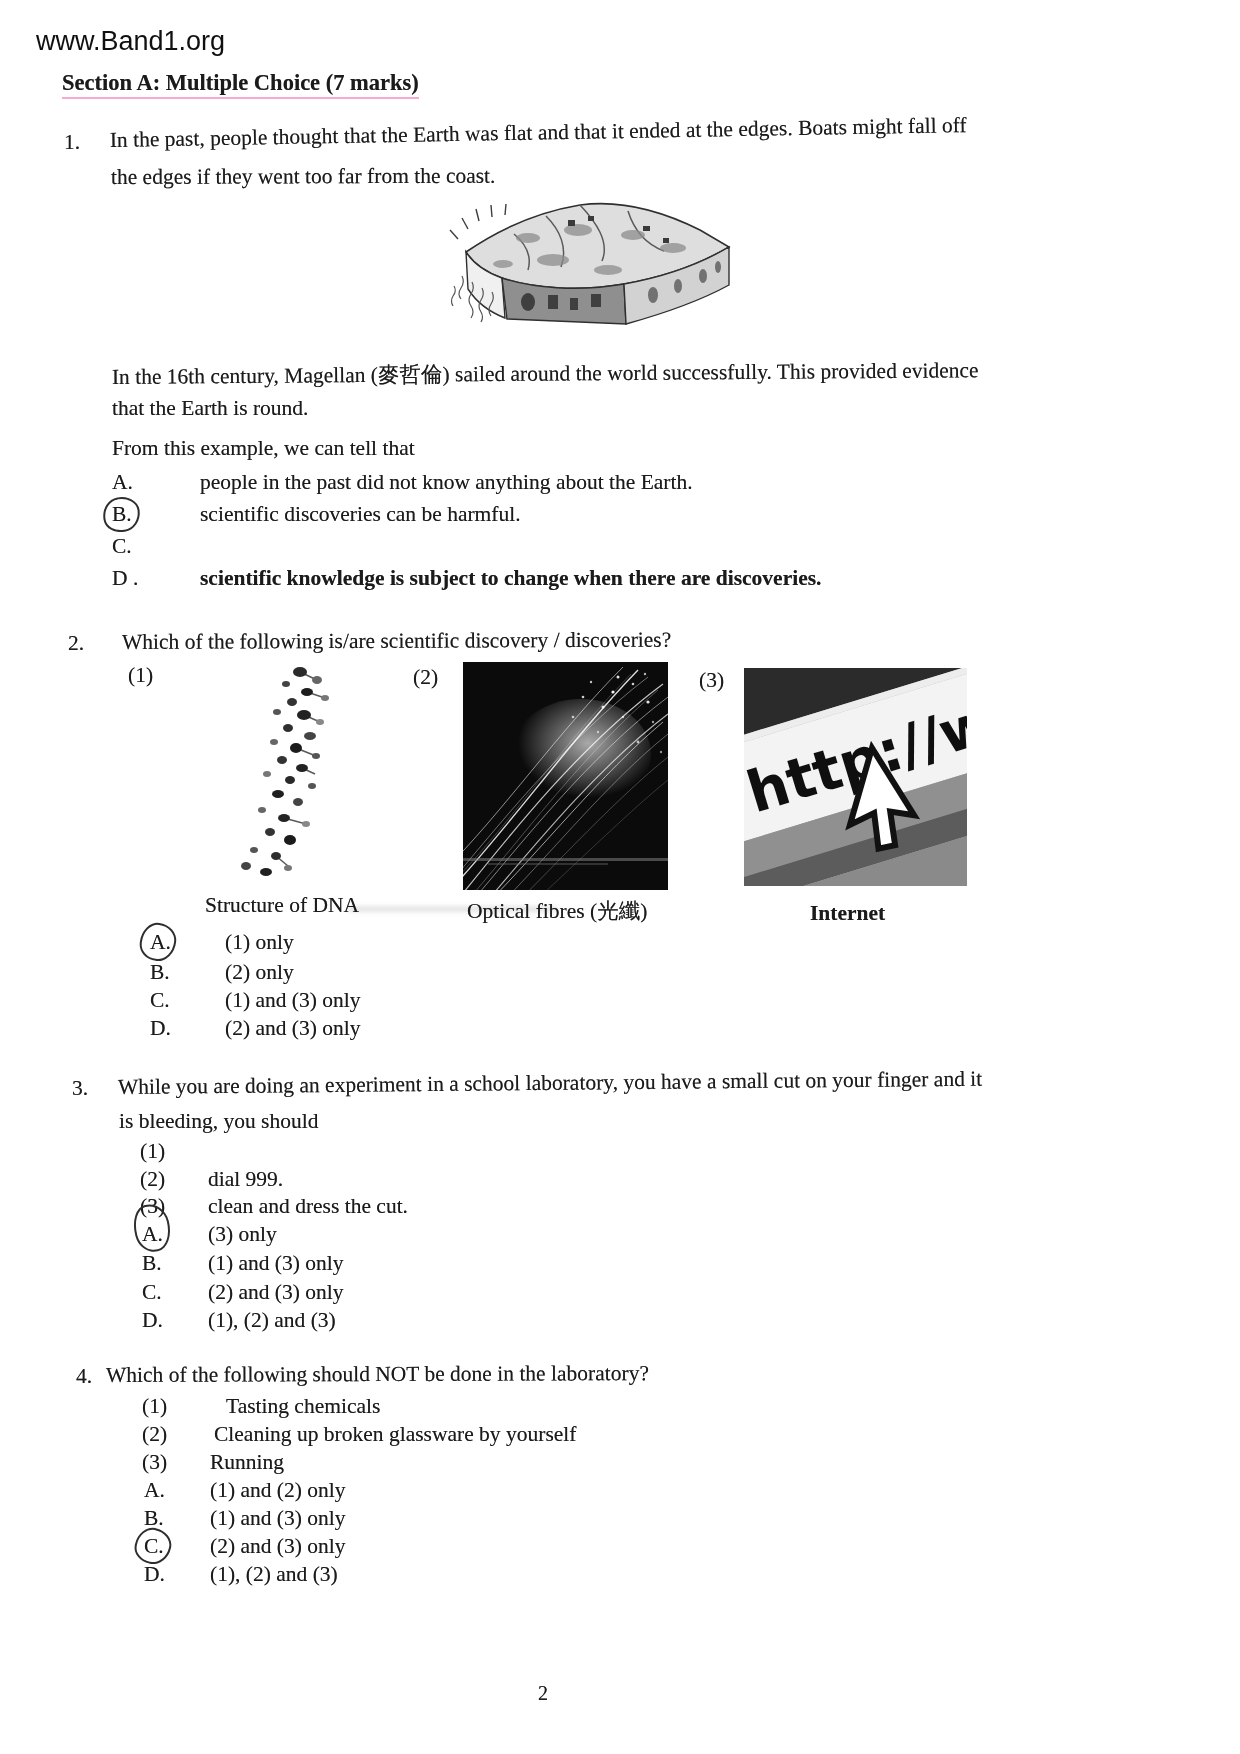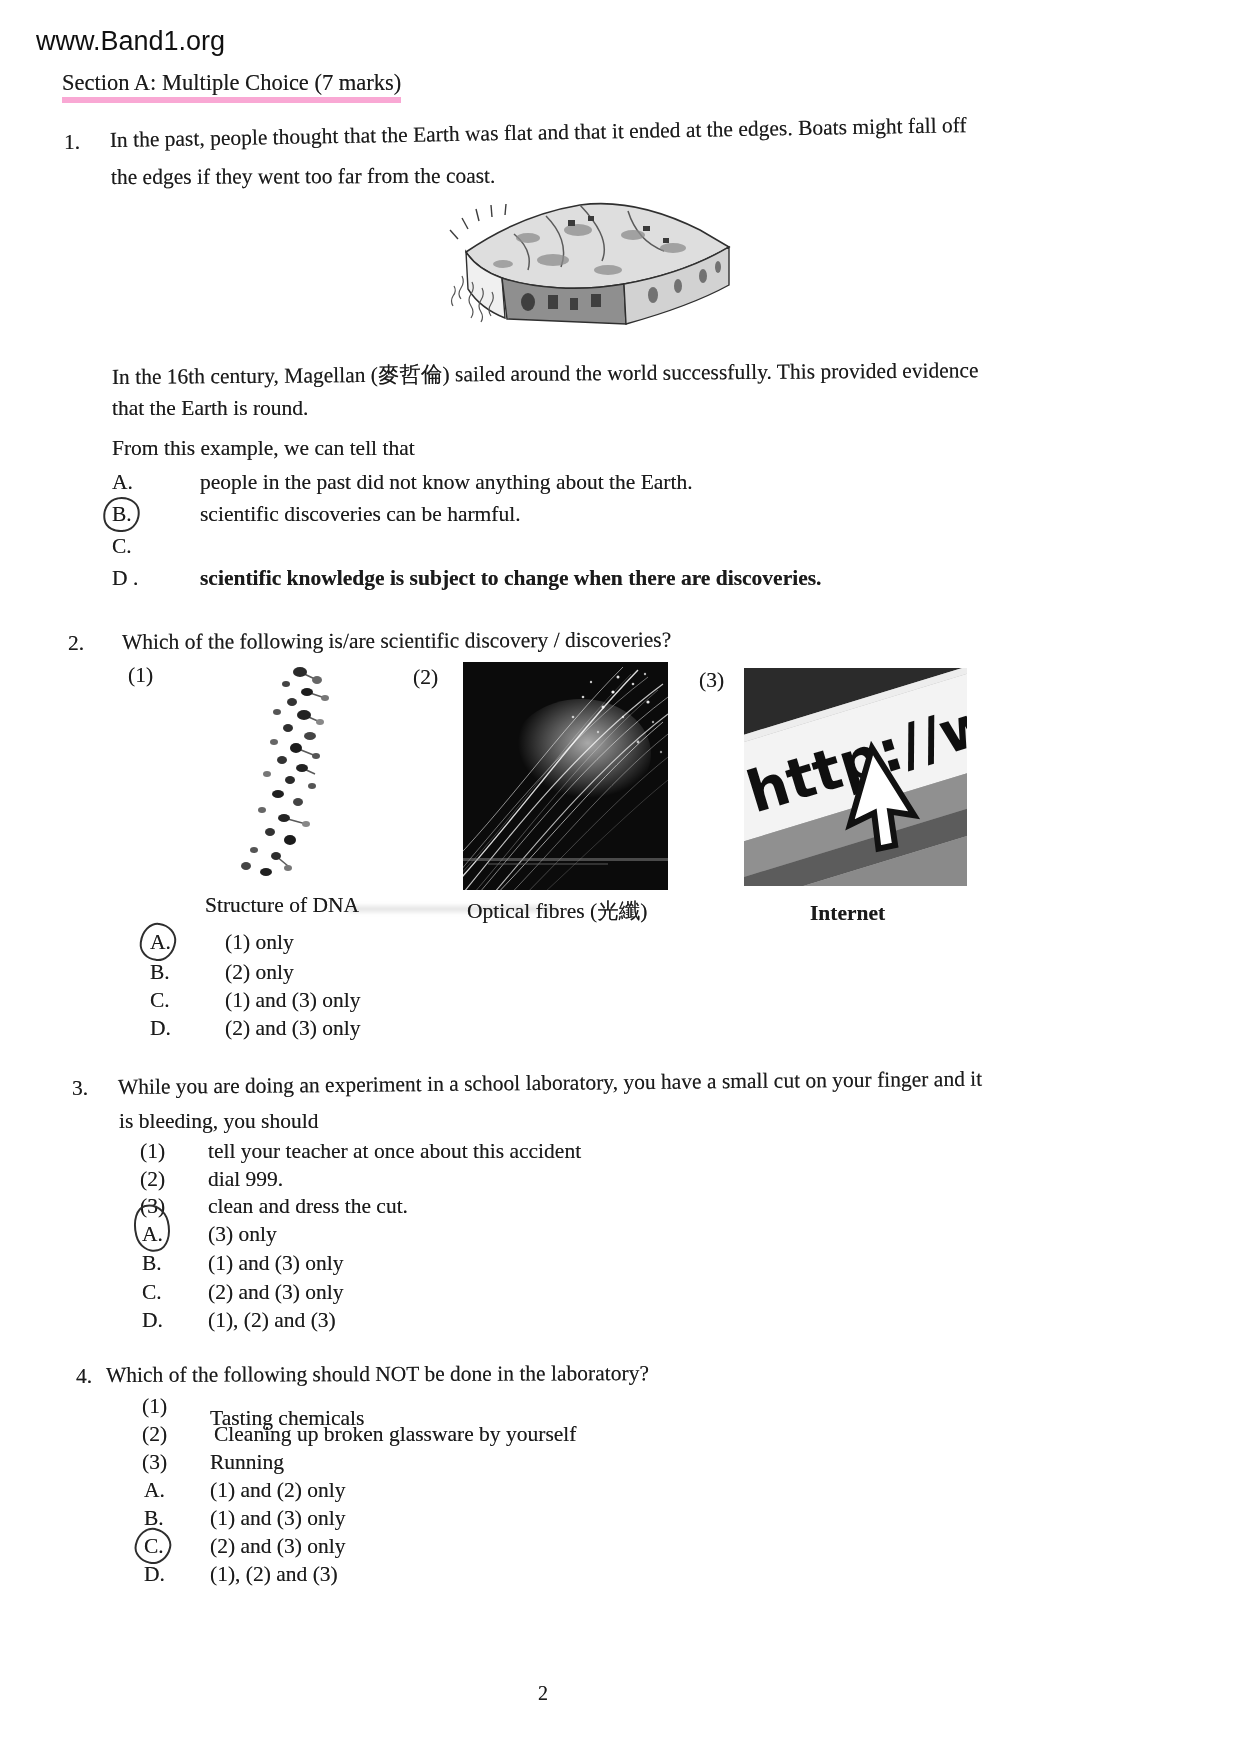--- a/index.html
+++ b/index.html
@@ -6,21 +6,21 @@
   #page{
     position:relative;width:1240px;height:1754px;background:#ffffff;
     overflow:hidden;
     font-family:"Liberation Serif", serif;color:#1b1b1b;
   }
   .abs{position:absolute;}
   .serif{font-family:"Liberation Serif", serif;font-size:21.5px;color:#1b1b1b;
          text-shadow:0 0 0.4px rgba(20,20,20,.55);white-space:nowrap;}
   .sans{font-family:"Liberation Sans", sans-serif;}
   .watermark{font-size:27px;color:#101010;}
-  .sec-title{font-size:22.5px;font-weight:normal;border-bottom:6px solid #f9a8d4;padding-bottom:1px;}
+  .sec-title{font-size:22.5px;font-weight:bold;border-bottom:2px solid #f9a8d4;padding-bottom:1px;}
   .instr{font-style:italic;}
   .qnum{font-size:21.5px;}
   .stem-line{transform-origin:left bottom;}
   .opt-row{position:absolute;height:30px;}
   .opt-letter{position:absolute;left:0;top:0;}
   .opt-text{position:absolute;top:0;}
   .hand-circle{position:absolute;border:2px solid #2e2e2e;border-radius:48% 55% 50% 52% / 58% 46% 58% 44%;
                pointer-events:none;}
   .fig{position:absolute;}
   .artifact{position:absolute;background:#b5b5b5;opacity:.35;filter:blur(2px);border-radius:3px;}
@@ -257,21 +257,20 @@
     <span class="serif opt-letter">D.</span>
     <span class="serif opt-text" style="left:75px;">(2) and (3) only</span>
   </div>
 
   <div class="abs serif qnum" style="left:72px;top:1076px;">3.</div>
   <div class="abs serif stem-line" style="left:118px;top:1075px;transform:rotate(-0.55deg);">While you are doing an experiment in a school laboratory, you have a small cut on your finger and it</div>
   <div class="abs serif" style="left:119px;top:1109px;">is bleeding, you should</div>
 
   <div class="opt-row" style="left:140px;top:1139px;width:800px;">
     <span class="serif opt-letter">(1)</span>
-    <span class="serif opt-text" style="left:68px;">tell your teacher at once about this accident</span>
   </div>
   <div class="opt-row" style="left:140px;top:1167px;width:800px;">
     <span class="serif opt-letter">(2)</span>
     <span class="serif opt-text" style="left:68px;">dial 999.</span>
   </div>
   <div class="opt-row" style="left:140px;top:1194px;width:800px;">
     <span class="serif opt-letter">(3)</span>
     <span class="serif opt-text" style="left:68px;">clean and dress the cut.</span>
   </div>
 
@@ -291,21 +290,21 @@
   <div class="opt-row" style="left:142px;top:1308px;width:500px;">
     <span class="serif opt-letter">D.</span>
     <span class="serif opt-text" style="left:66px;">(1), (2) and (3)</span>
   </div>
 
   <div class="abs serif qnum" style="left:76px;top:1364px;">4.</div>
   <div class="abs serif stem-line" style="left:106px;top:1363px;transform:rotate(-0.2deg);">Which of the following should NOT be done in the laboratory?</div>
 
   <div class="opt-row" style="left:142px;top:1394px;width:800px;">
     <span class="serif opt-letter">(1)</span>
-    <span class="serif opt-text" style="left:68px;margin-top:12px;">Tasting chemicals</span>
+    <span class="serif opt-text" style="left:84px;">Tasting chemicals</span>
   </div>
   <div class="opt-row" style="left:142px;top:1422px;width:800px;">
     <span class="serif opt-letter">(2)</span>
     <span class="serif opt-text" style="left:72px;text-align:right;">Cleaning up broken glassware by yourself</span>
   </div>
   <div class="opt-row" style="left:142px;top:1450px;width:800px;">
     <span class="serif opt-letter">(3)</span>
     <span class="serif opt-text" style="left:68px;">Running</span>
   </div>
 

